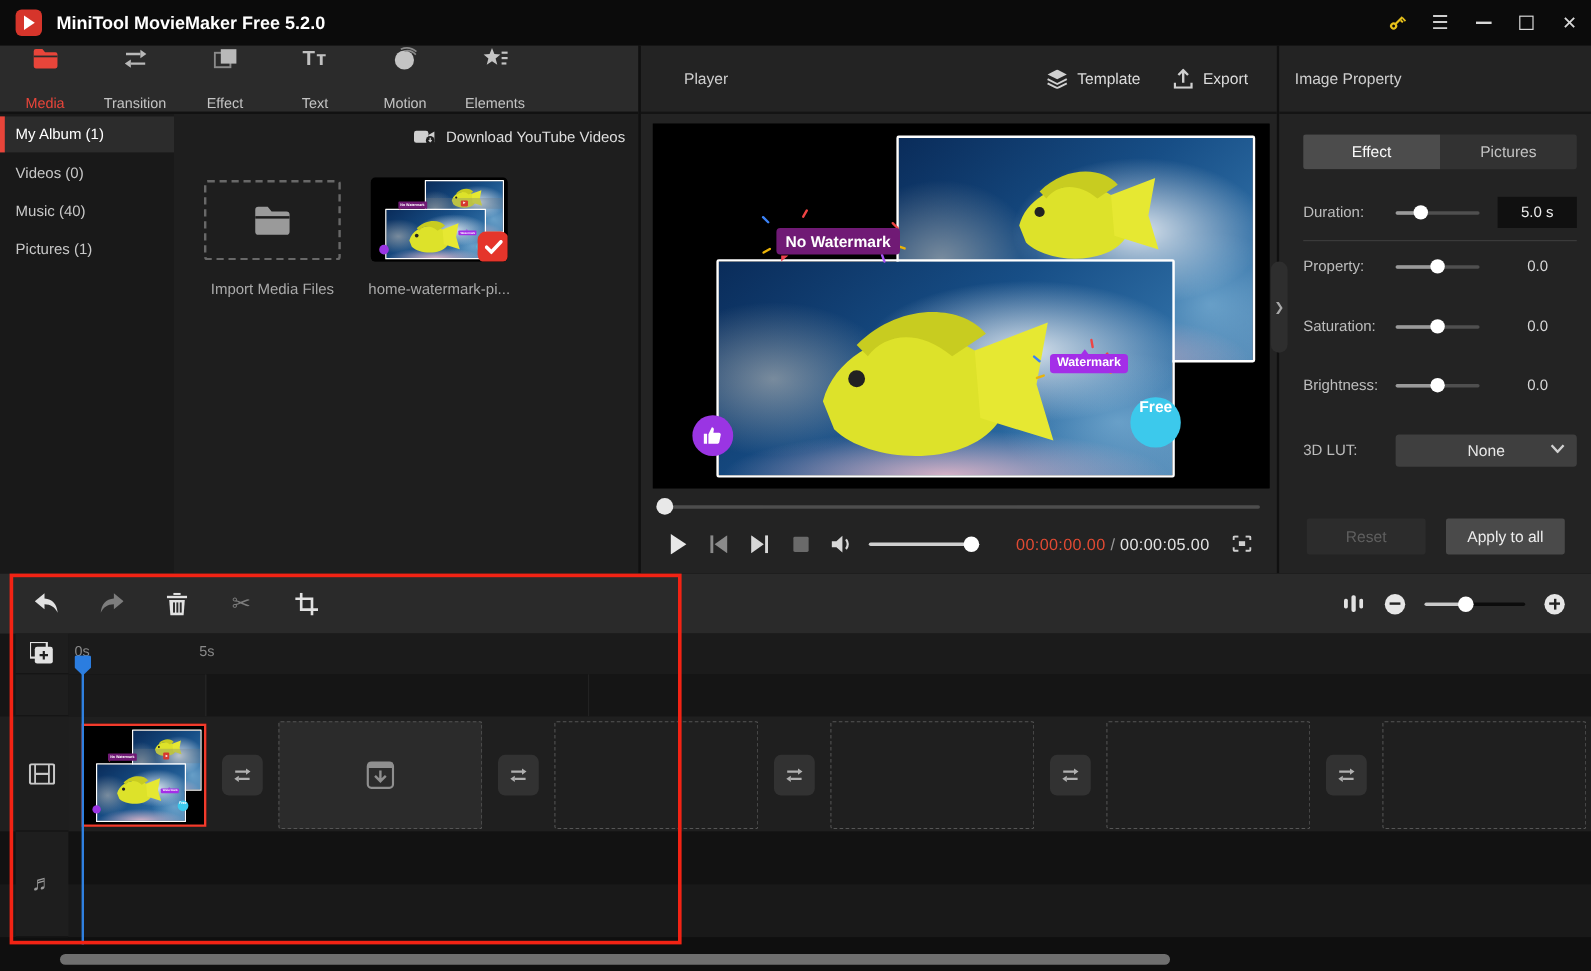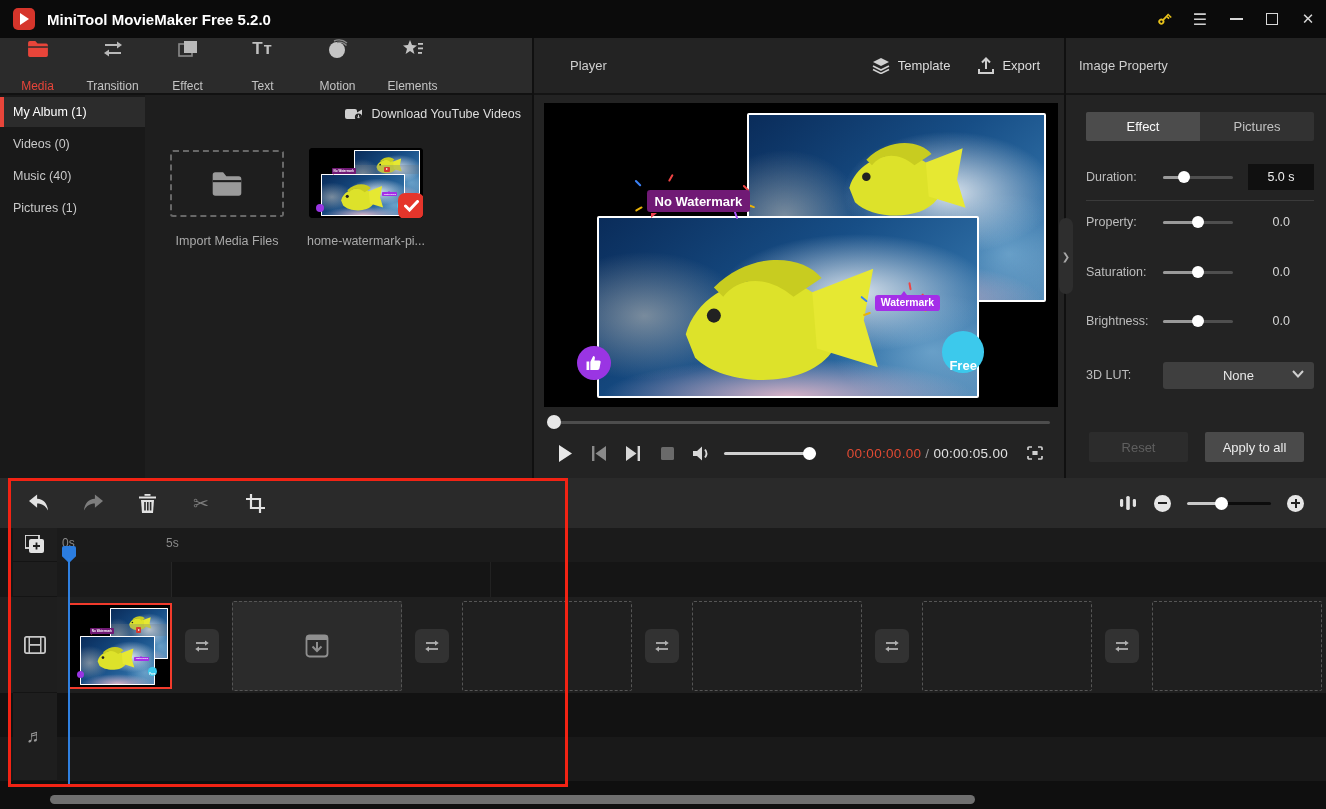--- a/index.html
+++ b/index.html
@@ -195,21 +195,21 @@
   .badge-nowm::after { content:""; position:absolute; left:0.3em; bottom:-0.4em;
     border-top:0.45em solid #ee4150; border-right:0.5em solid transparent; }
   .badge-wm { position:absolute; left:64.4%; top:63%; background:#a42ee8; color:#fff;
     font-weight:600; font-size:0.8em; padding:0.25em 0.55em; border-radius:0.3em; z-index:4; white-space:nowrap; }
   .badge-wm::before { content:""; position:absolute; left:40%; top:-0.38em;
     border-bottom:0.4em solid #a42ee8; border-left:0.35em solid transparent; border-right:0.35em solid transparent; }
   .thumb-circle { position:absolute; left:6.5%; top:80%; width:2.6em; height:2.6em; border-radius:50%;
     background:#9a35e3; display:flex; align-items:center; justify-content:center; z-index:4; }
   .thumb-circle svg { width:60%; height:60%; }
   .free-circle { position:absolute; left:77.5%; top:75%; width:3.2em; height:3.2em; border-radius:50%;
-    background:#3cc9ec; display:flex; align-items:flex-end; justify-content:center;
+    background:#3cc9ec; display:flex; align-items:flex-start; justify-content:center;
     color:#fff; font-weight:bold; font-size:1em; z-index:4; }
   .conf { position:absolute; width:0.6em; height:0.17em; border-radius:0.1em; z-index:4; }
   .c1 { left:17.6%; top:26%; background:#3b82f6; transform:rotate(45deg); }
   .c2 { left:24%; top:24.5%; background:#ef4444; transform:rotate(-60deg); }
   .c3 { left:17.8%; top:34.5%; background:#eab308; transform:rotate(-30deg); }
   .c4 { left:38.5%; top:27.5%; background:#ef4444; transform:rotate(45deg); }
   .c5 { left:39.5%; top:33.5%; background:#eab308; transform:rotate(20deg); }
   .c6 { left:36.5%; top:36.5%; background:#a855f7; transform:rotate(70deg); }
   .c7 { left:61.5%; top:64%; background:#3b82f6; transform:rotate(40deg); }
   .c8 { left:62%; top:69%; background:#eab308; transform:rotate(-20deg); }

